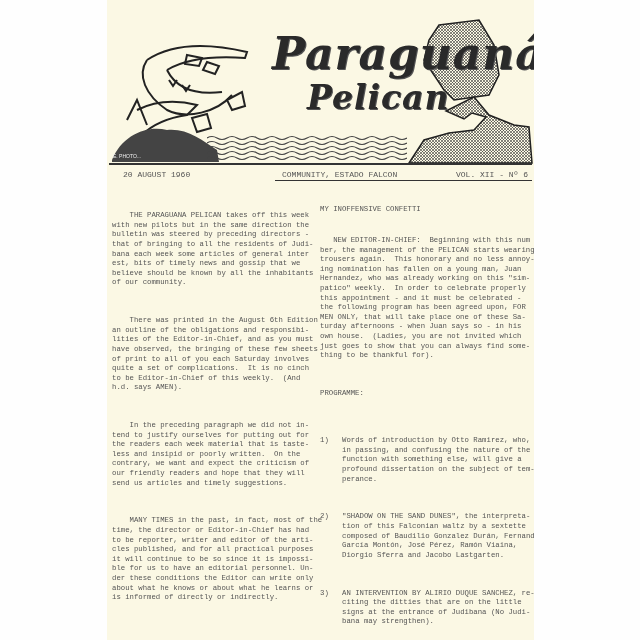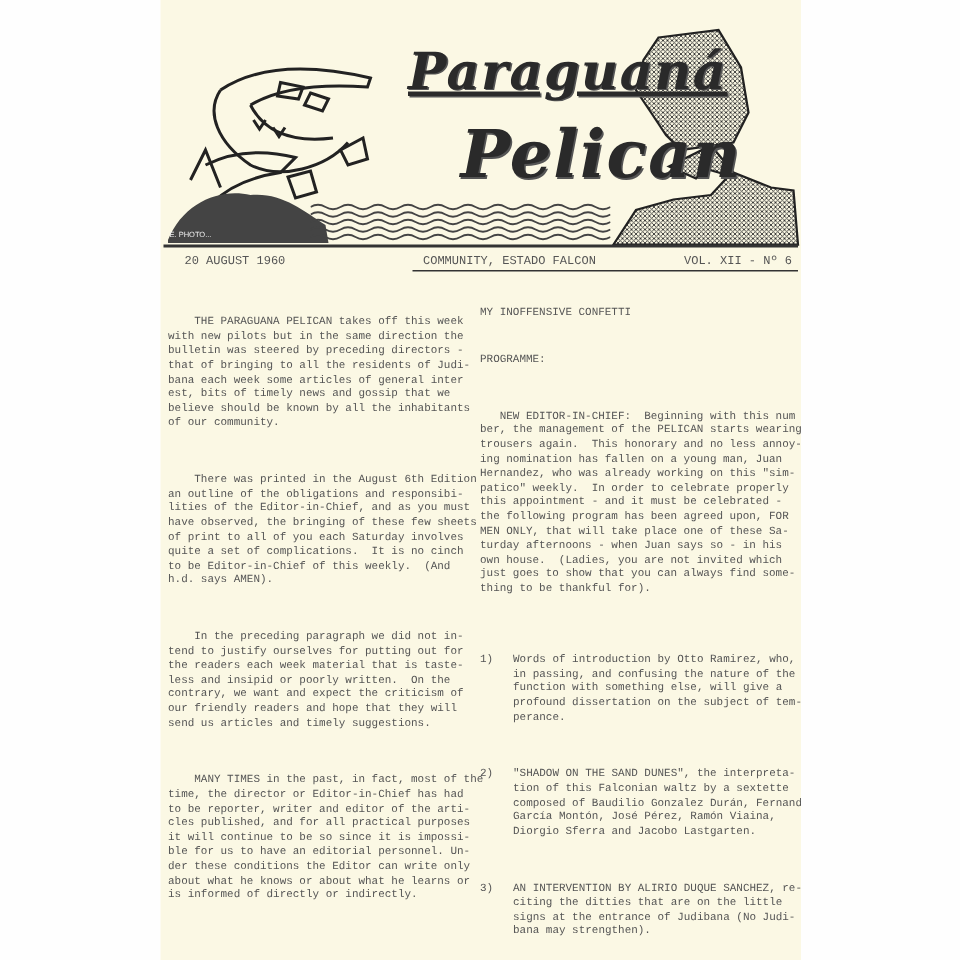--- a/index.html
+++ b/index.html
@@ -1,21 +1,21 @@
 <!DOCTYPE html>
 <html><head>
 <meta charset="utf-8">
 <style>
   html, body { margin:0; padding:0; }
   body { width:640px; height:640px; background:#fefefe; position:relative; overflow:hidden; }
   .paper { position:absolute; left:107px; top:0; width:427px; height:640px; background:#fbf8e4; overflow:hidden; }
   .masthead { position:absolute; left:0; top:0; width:427px; height:165px; }
   .title1, .title2 { position:absolute; font-family:"DejaVu Serif", serif; font-style:italic; font-weight:bold; color:#2a2a2a; letter-spacing:1px; text-shadow:1px 1px 0 #555; }
-  .title1 { left:165px; top:28px; font-size:34px;text-decoration:underline; }
-  .title2 { left:200px; top:78px; font-size:44px; }
+  .title1 { left:165px; top:28px; font-size:44px; }
+  .title2 { left:200px; top:78px; font-size:33px; }
   .rule { position:absolute; left:2px; width:423px; height:2px; background:#333; }
   .dateline { position:absolute; top:170px; left:0; width:427px; height:12px; font-family:"Liberation Mono", monospace; font-size:8px; color:#555; }
   .dateline span { position:absolute; top:0; }
   .col { position:absolute; font-family:"Liberation Mono", monospace; font-size:7.3px; line-height:9.6px; color:#555; white-space:pre; }
   .col p { margin:0 0 9px 0; }
   .left-col { left:5px; top:192px; width:205px; }
   .right-col { left:213px; top:186px; width:212px; }
   .item { display:flex; margin:0 0 9px 0; }
   .item .num { width:22px; flex:none; }
   .center { text-align:left; }
@@ -110,34 +110,34 @@
 ble for us to have an editorial personnel. Un-
 der these conditions the Editor can write only
 about what he knows or about what he learns or
 is informed of directly or indirectly.</p>
     
     
   </div>
 
   <div class="col right-col">
     <p class="center" style="margin-bottom:2px;">MY INOFFENSIVE CONFETTI</p>
-    <p>PROGRAMME:</p>
     <p>   NEW EDITOR-IN-CHIEF:  Beginning with this num
 ber, the management of the PELICAN starts wearing
 trousers again.  This honorary and no less annoy-
 ing nomination has fallen on a young man, Juan
 Hernandez, who was already working on this "sim-
 patico" weekly.  In order to celebrate properly
 this appointment - and it must be celebrated -
 the following program has been agreed upon, FOR
 MEN ONLY, that will take place one of these Sa-
 turday afternoons - when Juan says so - in his
 own house.  (Ladies, you are not invited which
 just goes to show that you can always find some-
 thing to be thankful for).</p>
+    <p>PROGRAMME:</p>
 
     <div class="item">
       <span class="num">1)</span>
       <span>Words of introduction by Otto Ramirez, who,
 in passing, and confusing the nature of the
 function with something else, will give a
 profound dissertation on the subject of tem-
 perance.</span>
     </div>
     <div class="item">

